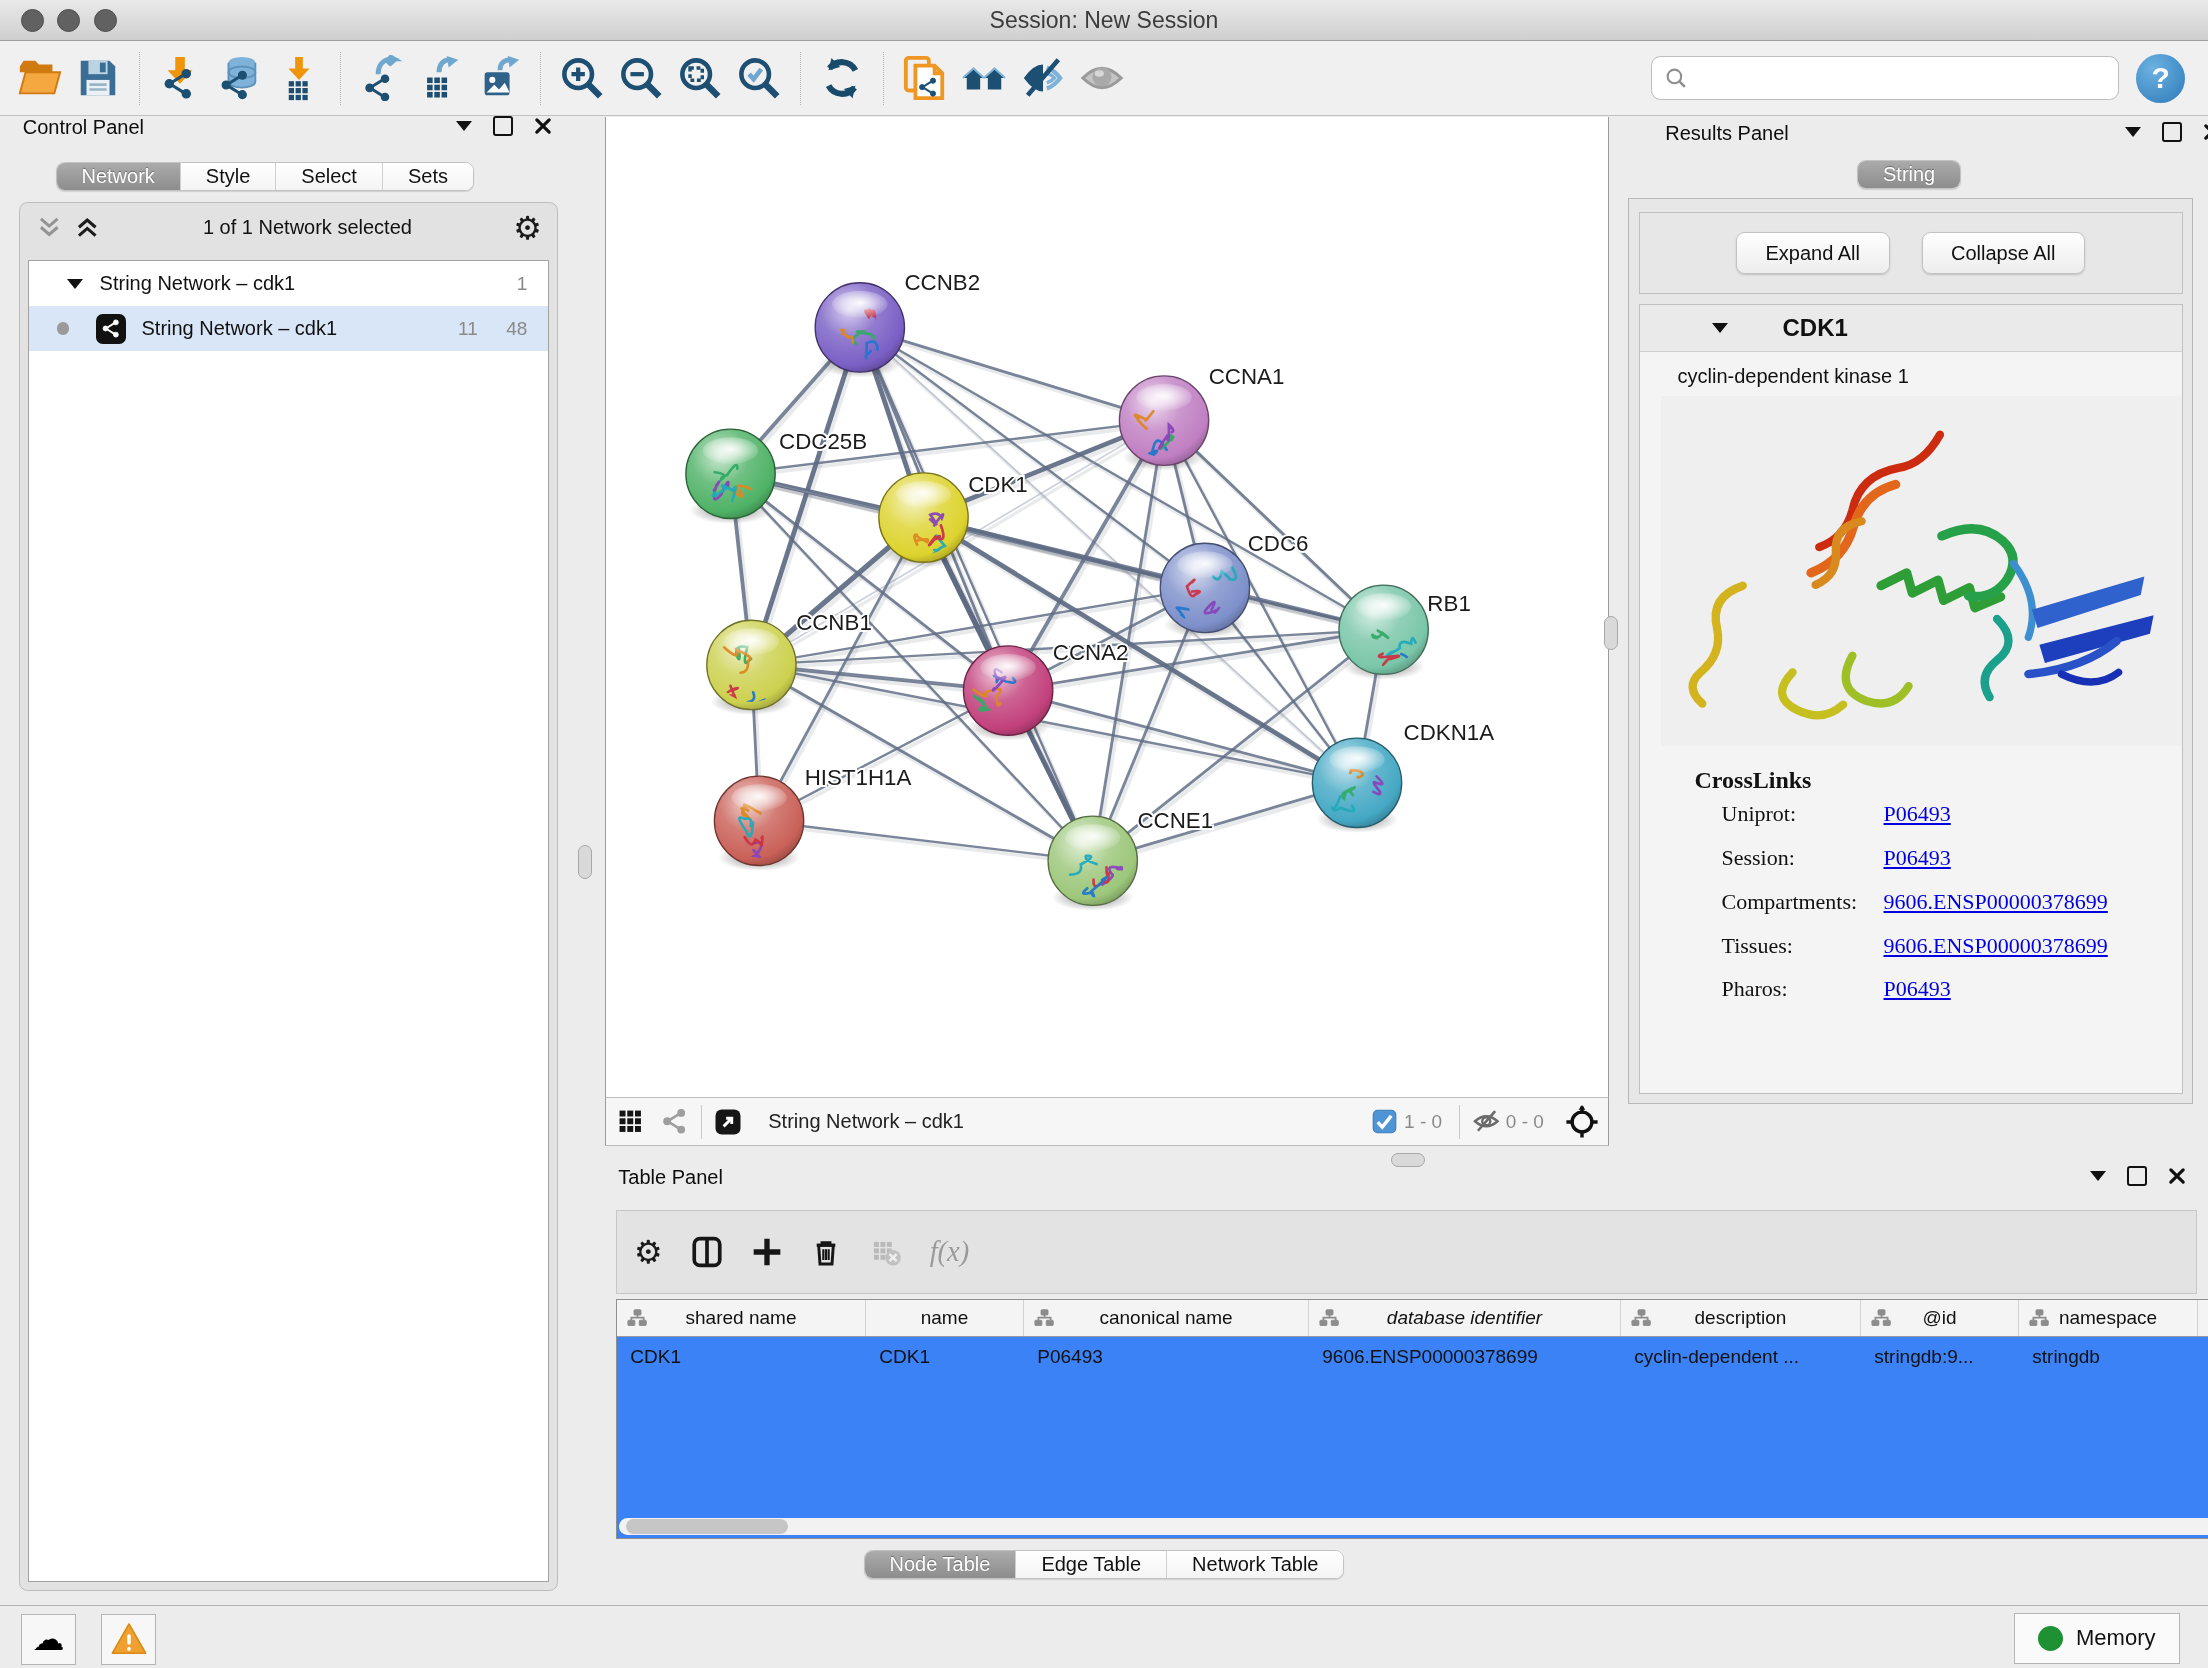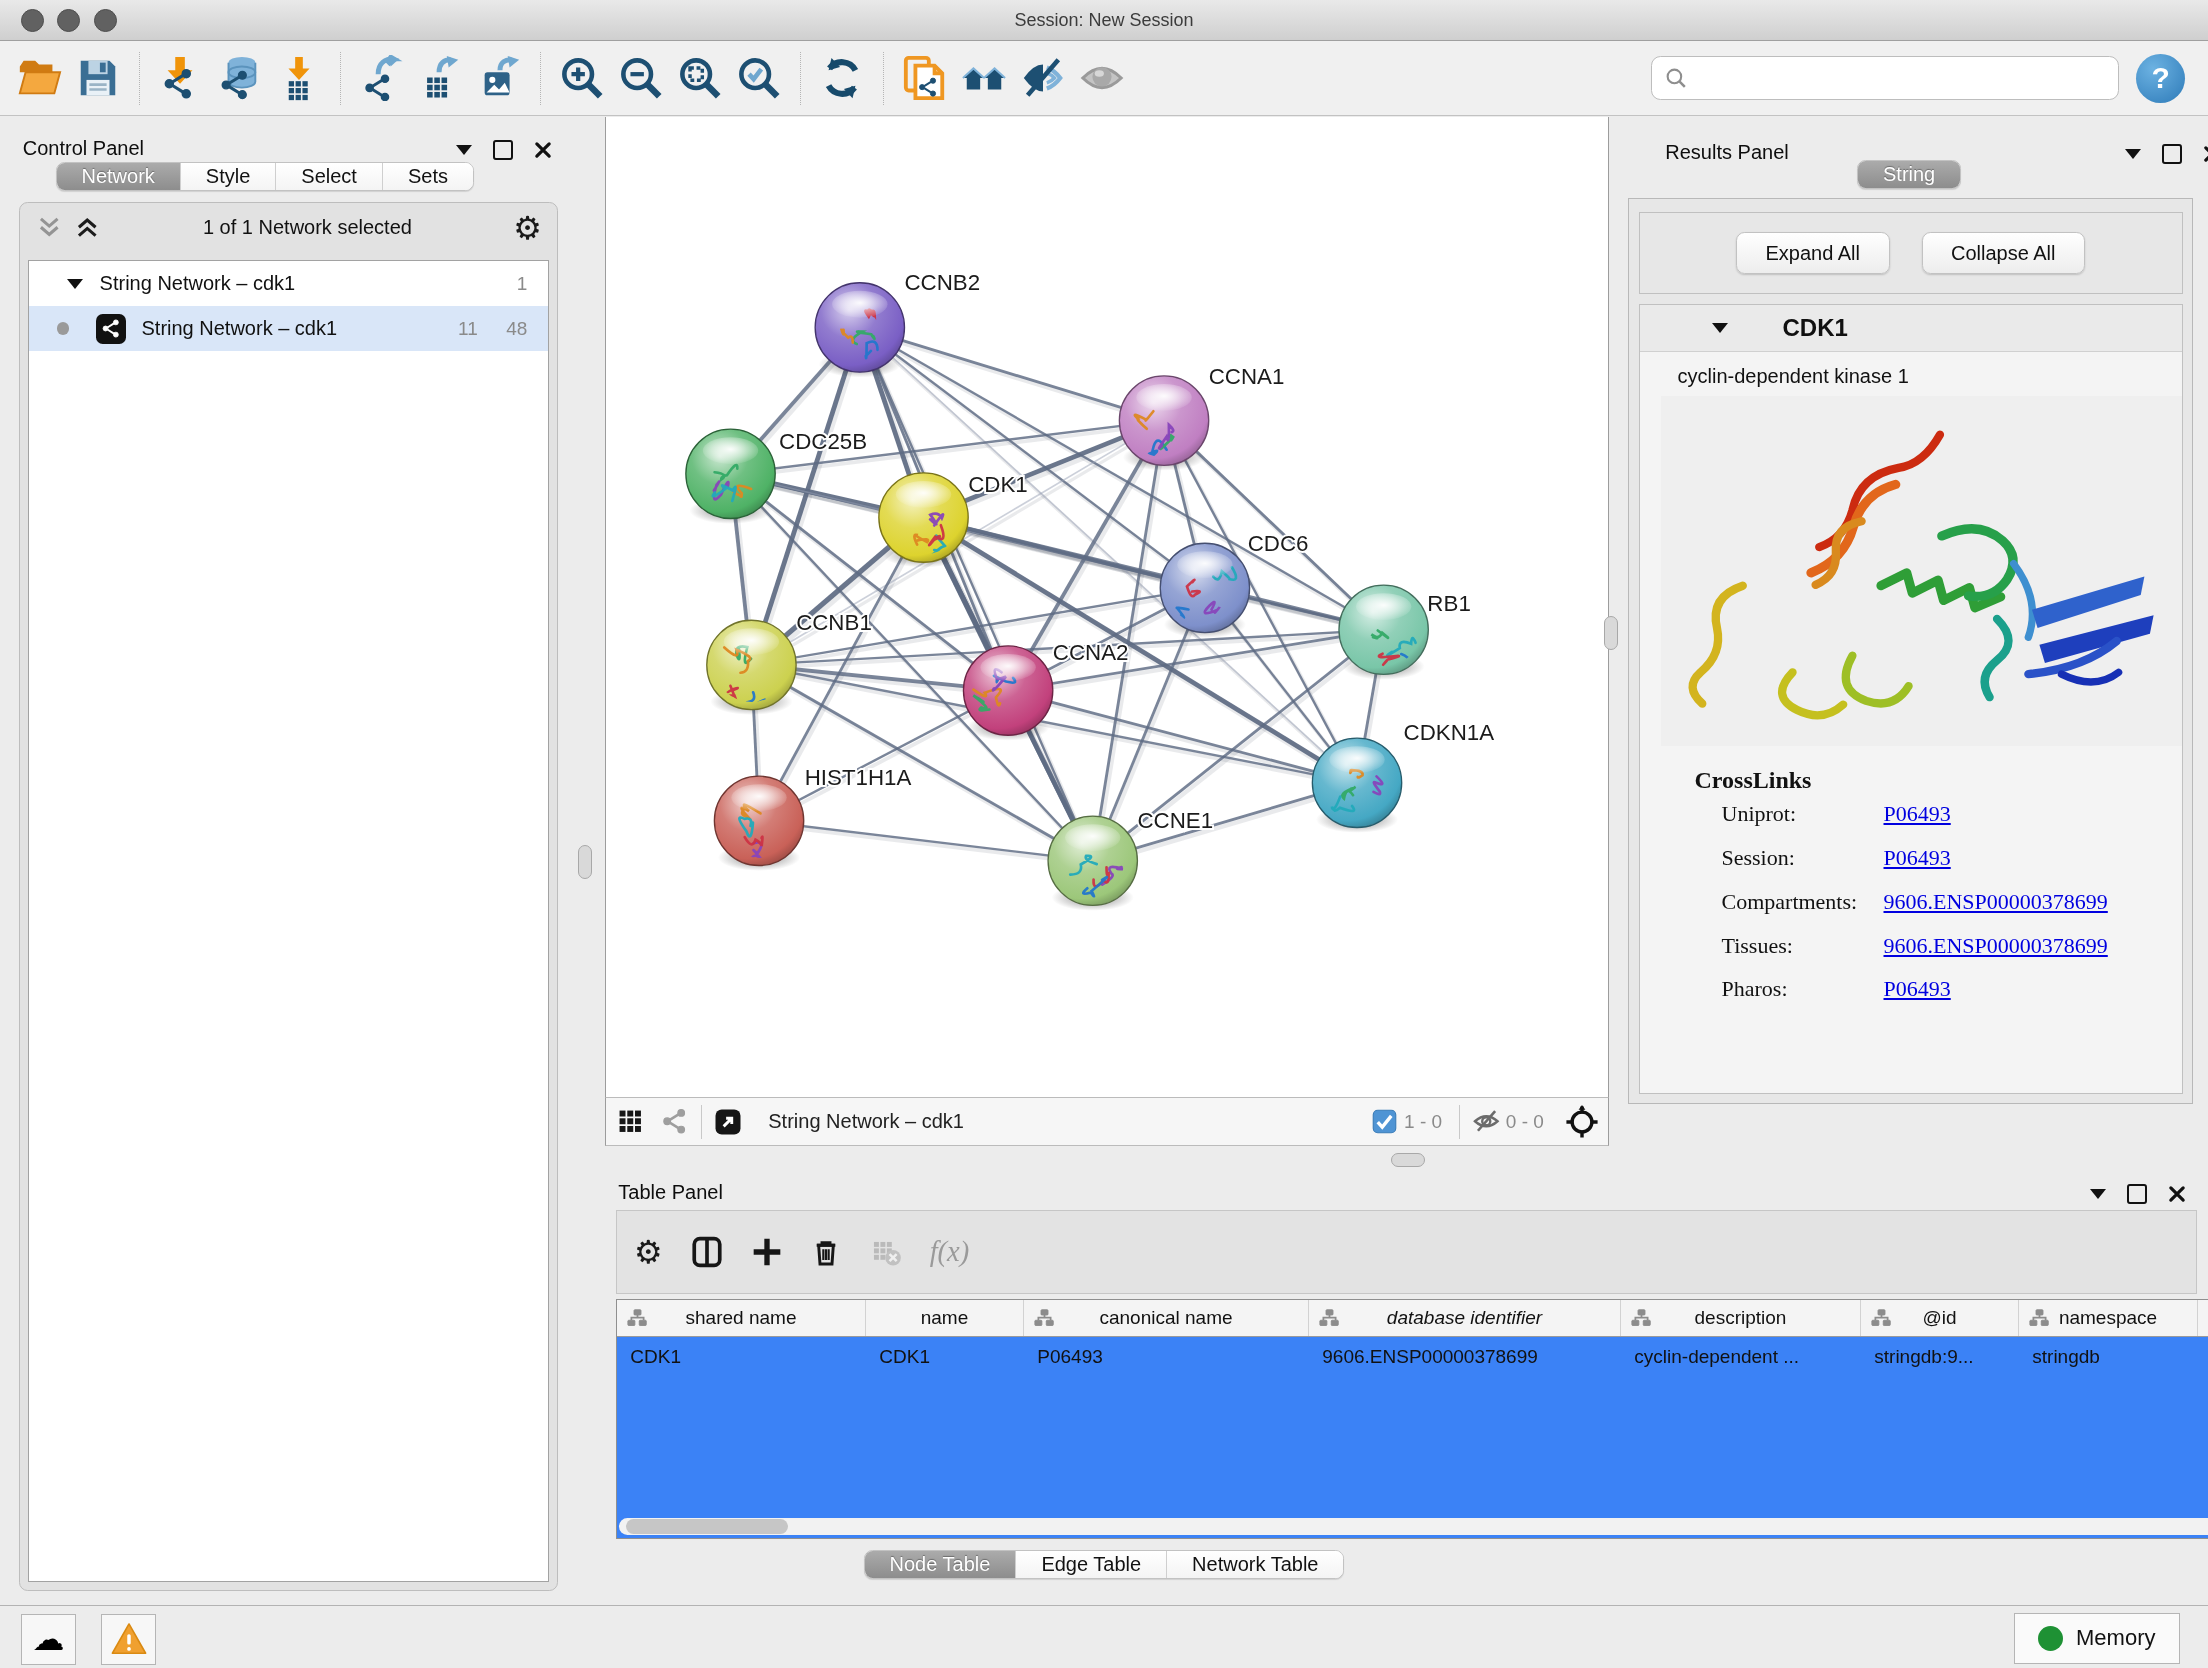--- a/index.html
+++ b/index.html
@@ -7,38 +7,38 @@
        font-family:"Liberation Sans",sans-serif;color:#111;overflow:hidden}
   .abs{position:absolute}
 
   
   .titlebar{position:absolute;left:0;top:0;width:2208px;height:40px;
     background:linear-gradient(#e9e9e9,#cfcfcf);border-bottom:1px solid #9f9f9f;
     display:flex;align-items:center}
   .traffic{width:21px;height:21px;border-radius:50%;background:#616161;
     border:1px solid #4e4e4e;margin-left:13.3px}
   .traffic:first-child{margin-left:21px}
-  .win-title{position:absolute;left:0;right:0;text-align:center;font-size:18px;color:#3c3c3c}
+  .win-title{position:absolute;left:0;right:0;text-align:center;font-size:23px;color:#3c3c3c}
 
   
   .toolbar{position:absolute;left:0;top:41px;width:2208px;height:75px;background:#f0f0f0;
     border-bottom:1px solid #c2c2c2;display:flex;align-items:center;padding:0 9.5px;box-sizing:border-box}
   .tbtn{width:59px;height:59px;display:flex;align-items:center;justify-content:center;flex:0 0 auto}
   .tbtn svg{width:46px;height:46px}
   .tsep{height:53px;border-left:1.9px dotted #b5b5b5;margin:0 11.4px;flex:0 0 auto}
   .searchbox{margin-left:auto;width:468px;height:44px;background:#fff;border:1px solid #bdbdbd;
     border-radius:9.5px;display:flex;align-items:center;padding:0 11.4px;box-sizing:border-box}
   .searchbox input{border:none;outline:none;flex:1;font-size:19px;margin-left:9.5px;
     font-family:"Liberation Sans",sans-serif;background:transparent}
   .helpbtn{width:49px;height:49px;border-radius:50%;margin:0 13.3px 0 17px;flex:0 0 auto;
     background:radial-gradient(circle at 35% 30%,#6cb2e2,#2d7ab8);color:#fff;font-size:30px;
     font-weight:bold;display:flex;align-items:center;justify-content:center}
 
   
-  .phead{display:flex;align-items:flex-end}
+  .phead{display:flex;align-items:flex-start}
   .ptitle{font-size:20px;color:#0d0d0d}
   .pctrl{display:flex;align-items:center;gap:21px;margin-left:auto}
   .tri-down{width:0;height:0;border-left:8.6px solid transparent;border-right:8.6px solid transparent;
     border-top:10.5px solid #111}
   .floatbox{width:16px;height:16px;border:2.4px solid #111;border-radius:2.9px}
 
   .tabs{display:flex;border:1px solid #c2c2c2;border-radius:8.6px;overflow:hidden;
     background:#fff;box-shadow:0 1px 1px rgba(0,0,0,.12)}
   .tab{height:27px;padding:0 25px;display:flex;align-items:center;font-size:20px;
     border-left:1px solid #cfcfcf;background:linear-gradient(#ffffff,#f4f4f4);color:#111}

